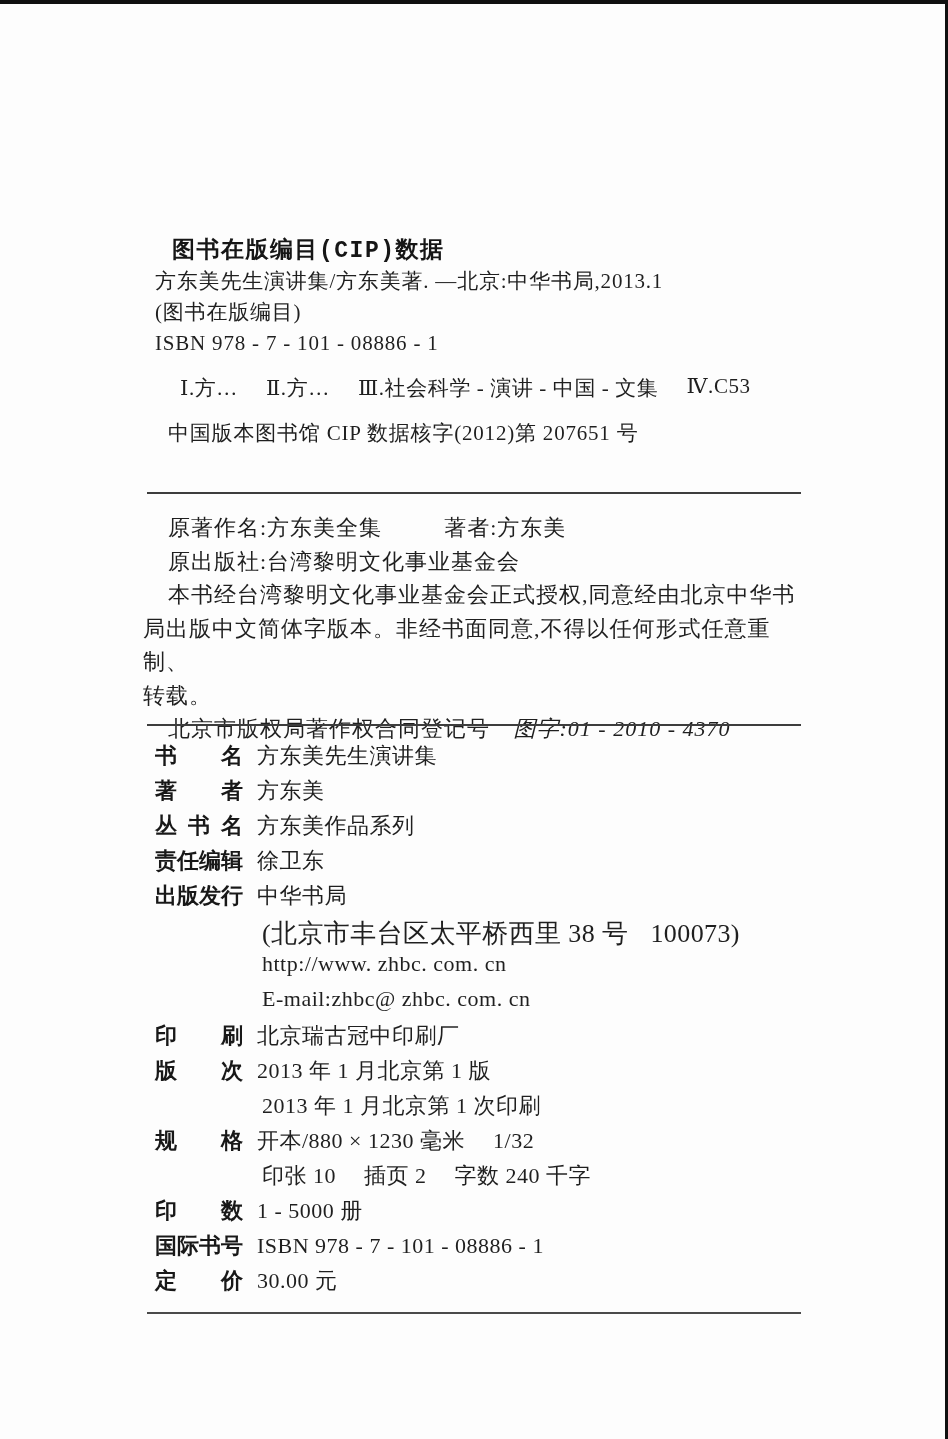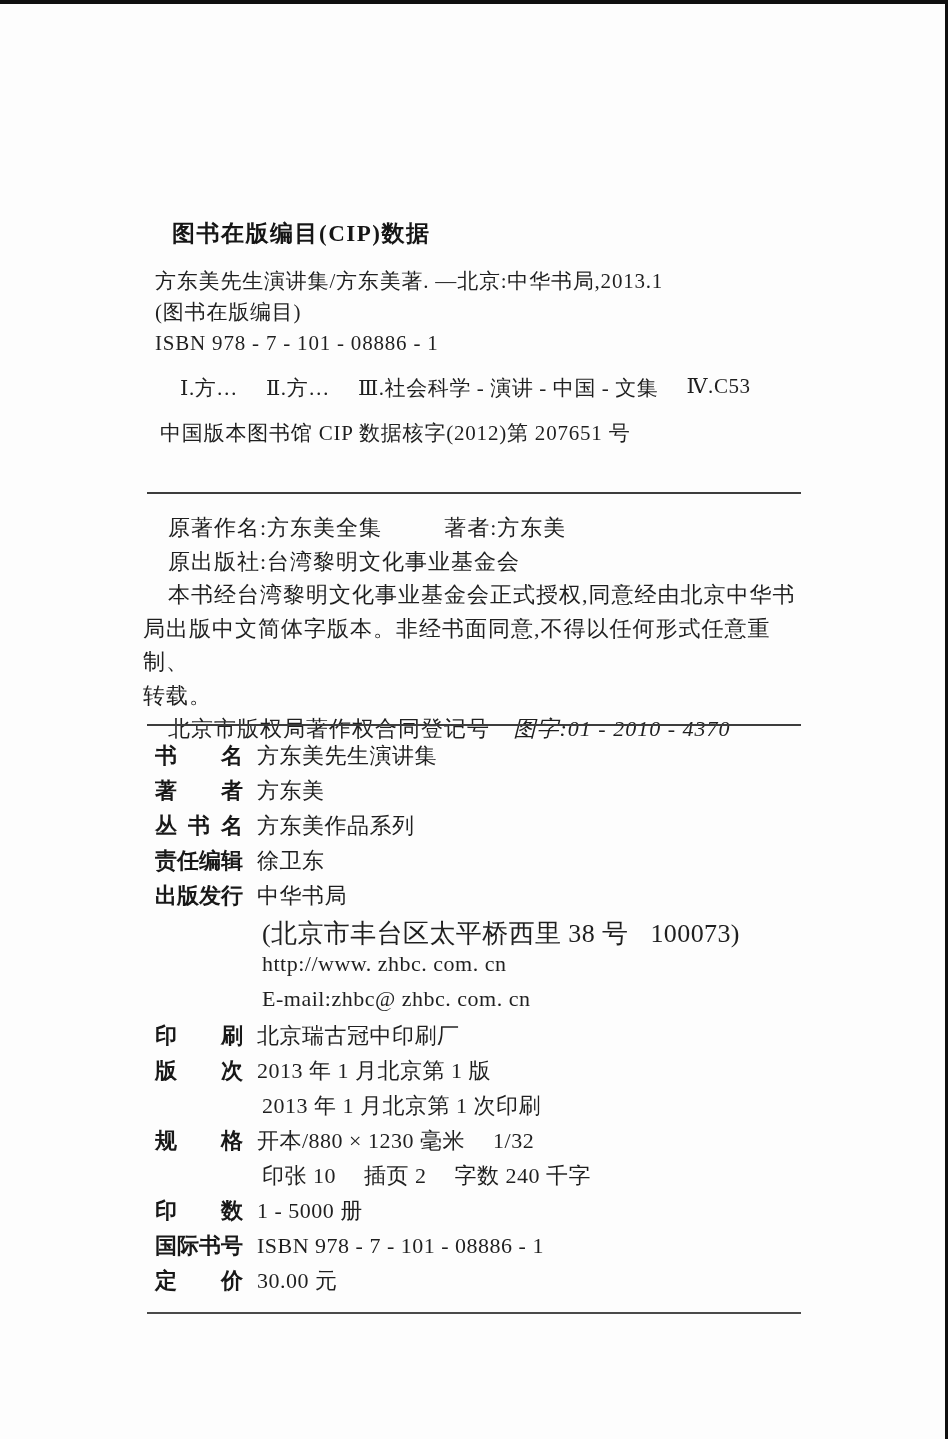--- a/index.html
+++ b/index.html
@@ -14,35 +14,35 @@
     background:#fdfdfd;
     color:#1f1f1f;
     overflow:hidden;
   }
   
   .edge-top{position:absolute;top:0;left:0;width:948px;height:4px;background:#101010;}
   .edge-right{position:absolute;top:0;right:0;width:3px;height:1439px;background:#101010;}
 
   
   .cip-heading{
-    position:absolute;top:218px;left:172px;
-    font-family:Liberation Serif, serif;
+    position:absolute;top:234px;left:172px;
+    font-family:Liberation Mono, monospace;
     font-weight:700;font-size:23px;letter-spacing:1.5px;color:#161616;
   }
   .cip-desc{
     position:absolute;top:266px;left:155px;
     font-size:21px;line-height:31px;letter-spacing:0.8px;
   }
   .classification{
     position:absolute;top:374px;left:180px;
     font-size:21px;letter-spacing:0.6px;
     display:flex;gap:28px;white-space:nowrap;
   }
   .registry{
-    position:absolute;top:419px;left:160px;
+    position:absolute;top:419px;left:168px;
     font-size:21px;letter-spacing:0.8px;
   }
 
   
   .rule{position:absolute;left:147px;width:654px;height:2px;background:#3d3d3d;}
   .rule-1{top:492px;}
   .rule-2{top:724px;}
   .rule-3{top:1312px;background:#4a4a4a;}
 
   

